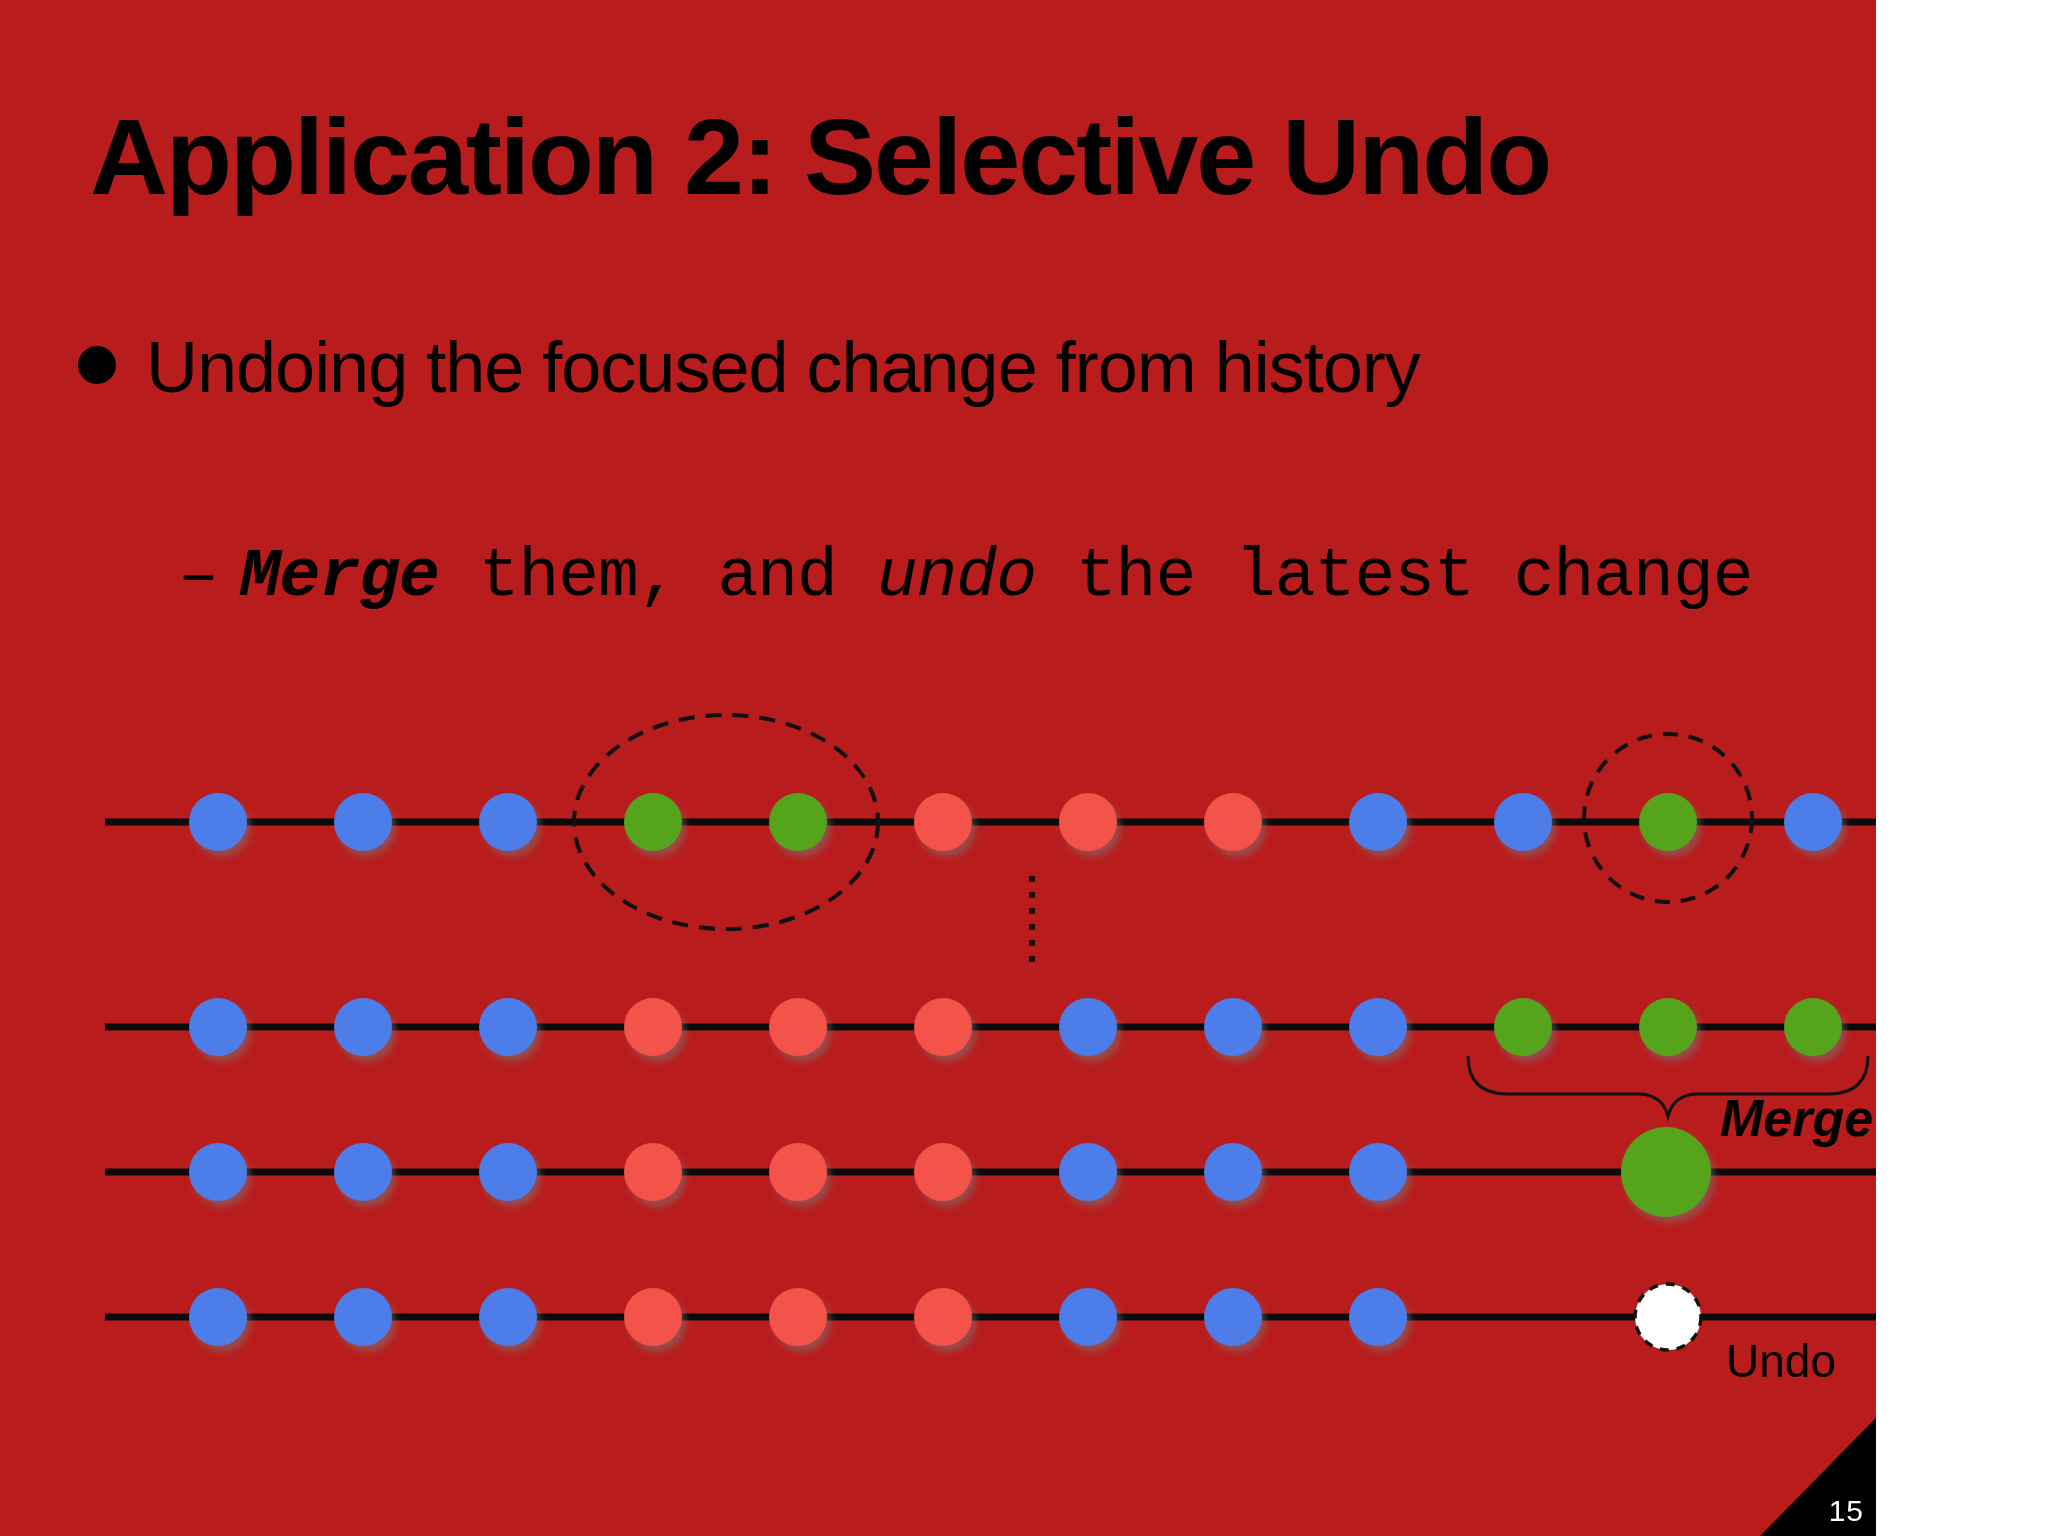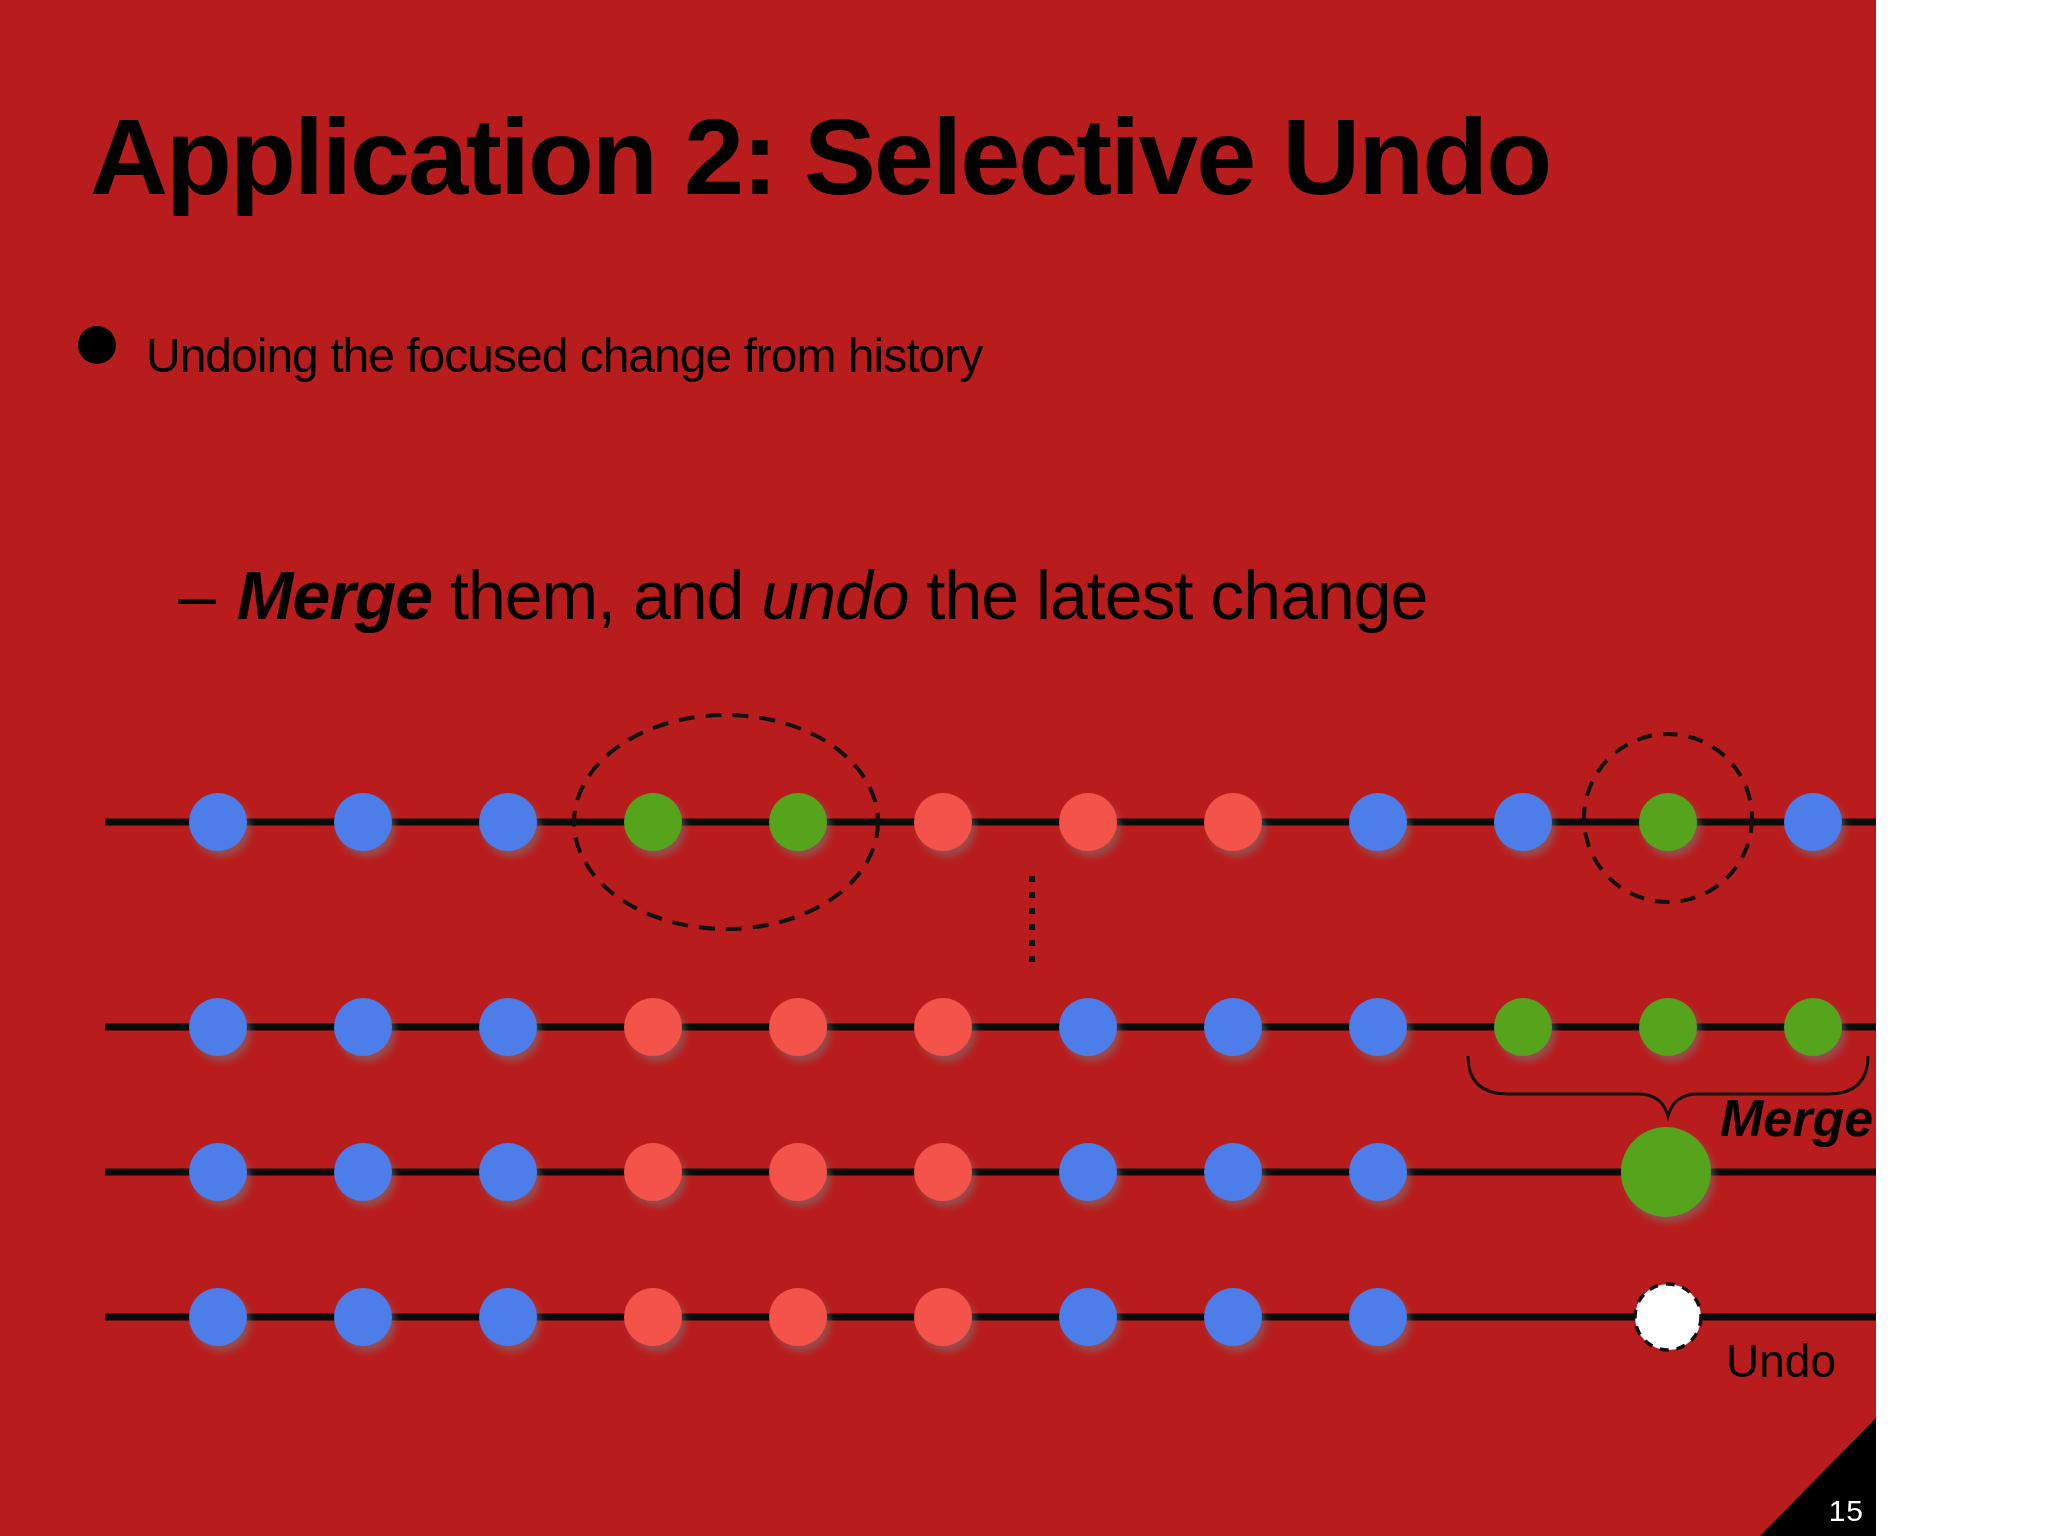--- a/index.html
+++ b/index.html
@@ -5,31 +5,31 @@
   html,body{margin:0;padding:0;}
   .slide{
     position:relative;width:1876px;height:1536px;background:#b91c1c;overflow:hidden;
     font-family:"Liberation Sans",sans-serif;color:#000;
   }
   .title{
     position:absolute;left:90px;top:100px;
     font-size:108px;font-weight:700;letter-spacing:-2px;line-height:1.05;white-space:nowrap;
   }
   .bullet-main{
-    position:absolute;left:78px;top:326px;font-size:48px;letter-spacing:-1px;white-space:nowrap;
+    position:absolute;left:78px;top:326px;font-size:72px;letter-spacing:-1px;white-space:nowrap;
   }
   .bullet-dot{
     display:inline-block;width:38px;height:38px;border-radius:50%;background:#000;
     margin-right:30px;vertical-align:8px;
   }
   .sub-bullet{
     position:absolute;left:178px;font-size:68px;letter-spacing:-1px;white-space:nowrap;
   }
   .sub1{top:450px;}
-  .sub2{top:556px;}
+  .sub2{top:538px;font-family:Liberation Mono, monospace;}
   .dash{margin-right:22px;}
   .bi{font-weight:700;font-style:italic;}
   .it{font-style:italic;}
   #diagram-svg{position:absolute;left:0;top:0;width:2048px;height:1536px;}
   .diagram-label{position:absolute;white-space:nowrap;}
   .merge-label{left:1720px;top:1088px;font-size:52px;font-weight:700;font-style:italic;}
   .undo-label{left:1726px;top:1334px;font-size:46px;}
   .corner-triangle{
     position:absolute;right:0;bottom:0;width:0;height:0;
     border-bottom:118px solid #000;border-left:116px solid transparent;

